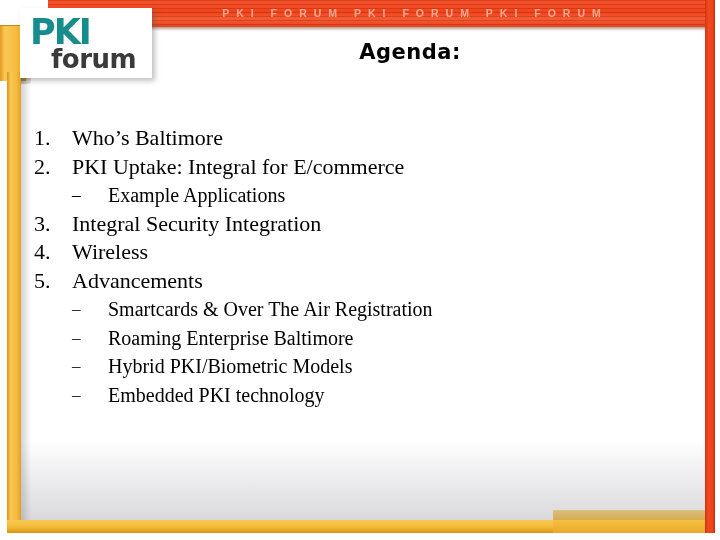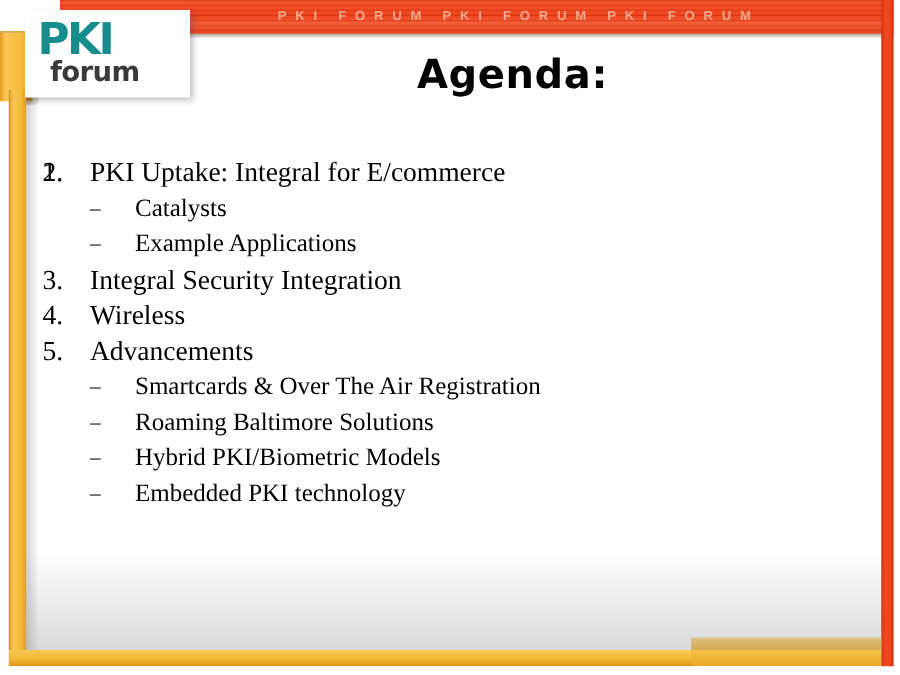--- a/index.html
+++ b/index.html
@@ -137,39 +137,39 @@
     left: 10px; top: 2px;
     color: #178C8C;
     font-family: "DejaVu Sans", sans-serif;
     font-weight: bold;
     font-size: 35px;
     letter-spacing: -2px;
     line-height: 44px;
   }
   .logo-forum {
     position: absolute;
-    left: 20px; top: 38px;
+    left: 31px; top: 38px;
     color: #3A3A3A;
     font-family: "DejaVu Sans", sans-serif;
     font-weight: bold;
-    font-size: 22px;
+    font-size: 26px;
     letter-spacing: -0.5px;
     line-height: 26px;
   }
 
   
   .slide-title {
     position: absolute;
     left: 170px; top: 40px;
     width: 480px;
     text-align: center;
     color: #000000;
     font-family: "DejaVu Sans", sans-serif;
     font-weight: bold;
-    font-size: 32px;
+    font-size: 21px;
     letter-spacing: 0.5px;
   }
 
   
   .body-list {
     position: absolute;
     left: 30px; top: 124px;
     width: 650px;
     font-family: "Liberation Serif", "DejaVu Serif", serif;
     color: #000000;
@@ -228,29 +228,29 @@
     <div class="logo-pki">PKI</div>
     <div class="logo-forum">forum</div>
   </div>
 
   <div class="slide-title">Agenda:</div>
 
   <div class="body-list">
 
     <div class="lvl1">
       <span class="num">1.</span>
+      <span>Who’s Baltimore</span>
     </div>
 
     <div class="lvl1">
       <span class="num">2.</span>
       <span>PKI Uptake: Integral for E/commerce</span>
     </div>
     <div class="lvl2">
       <span class="dash">–</span>
-      <span>Catalysts</span>
     </div>
     <div class="lvl2">
       <span class="dash">–</span>
       <span>Example Applications</span>
     </div>
 
     <div class="lvl1">
       <span class="num">3.</span>
       <span>Integral Security Integration</span>
     </div>
@@ -263,21 +263,21 @@
     <div class="lvl1">
       <span class="num">5.</span>
       <span>Advancements</span>
     </div>
     <div class="lvl2">
       <span class="dash">–</span>
       <span>Smartcards &amp; Over The Air Registration</span>
     </div>
     <div class="lvl2">
       <span class="dash">–</span>
-      <span>Roaming Baltimore Solutions</span>
+      <span>Roaming Enterprise Baltimore</span>
     </div>
     <div class="lvl2">
       <span class="dash">–</span>
       <span>Hybrid PKI/Biometric Models</span>
     </div>
     <div class="lvl2">
       <span class="dash">–</span>
       <span>Embedded PKI technology</span>
     </div>
 

